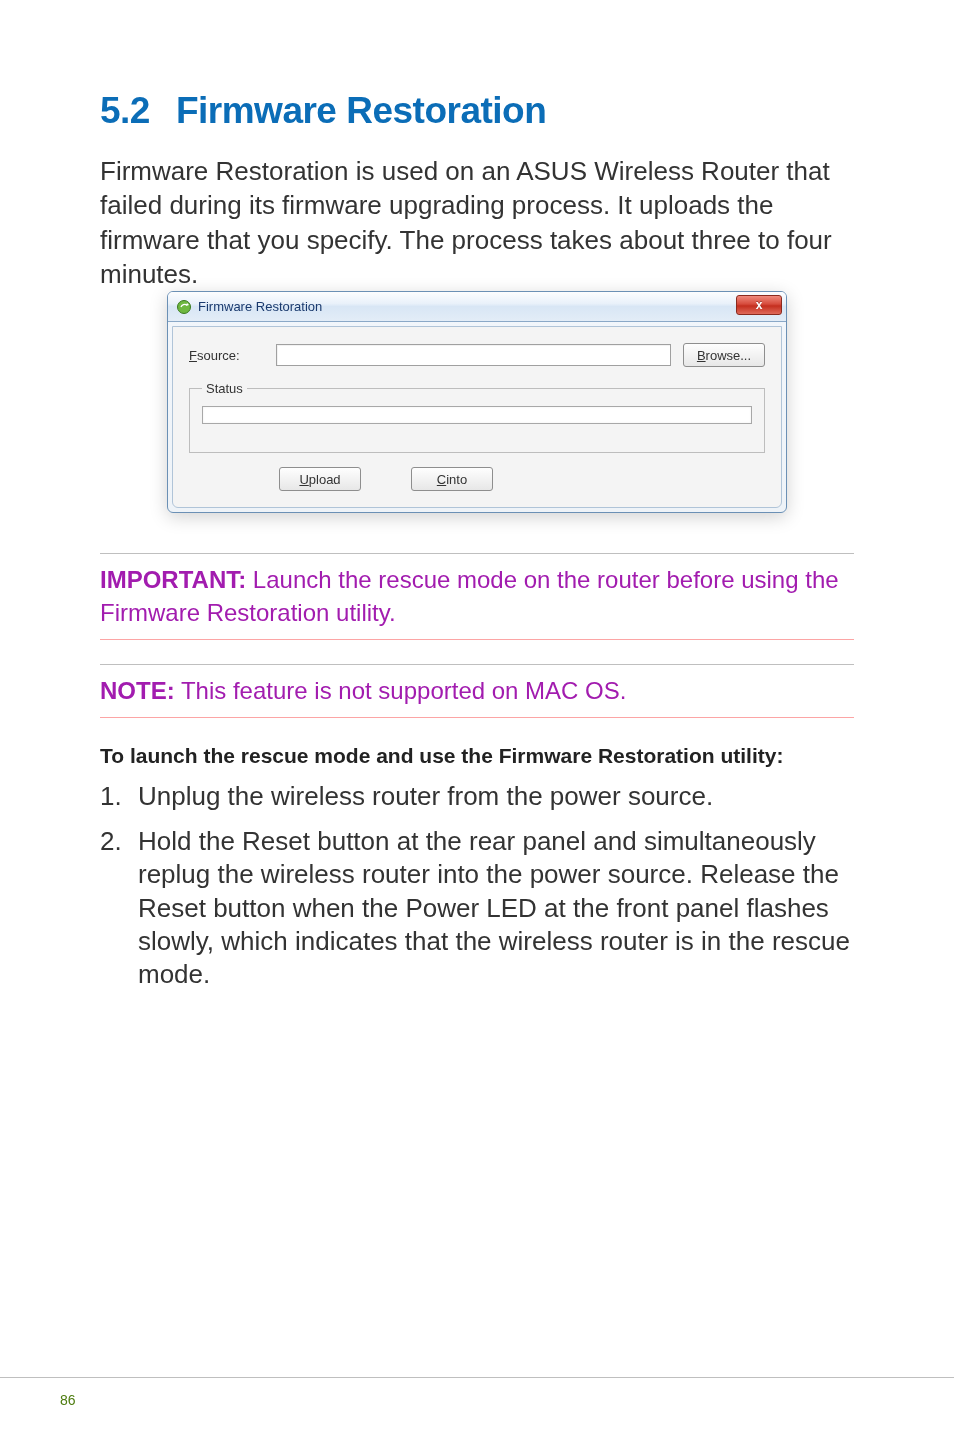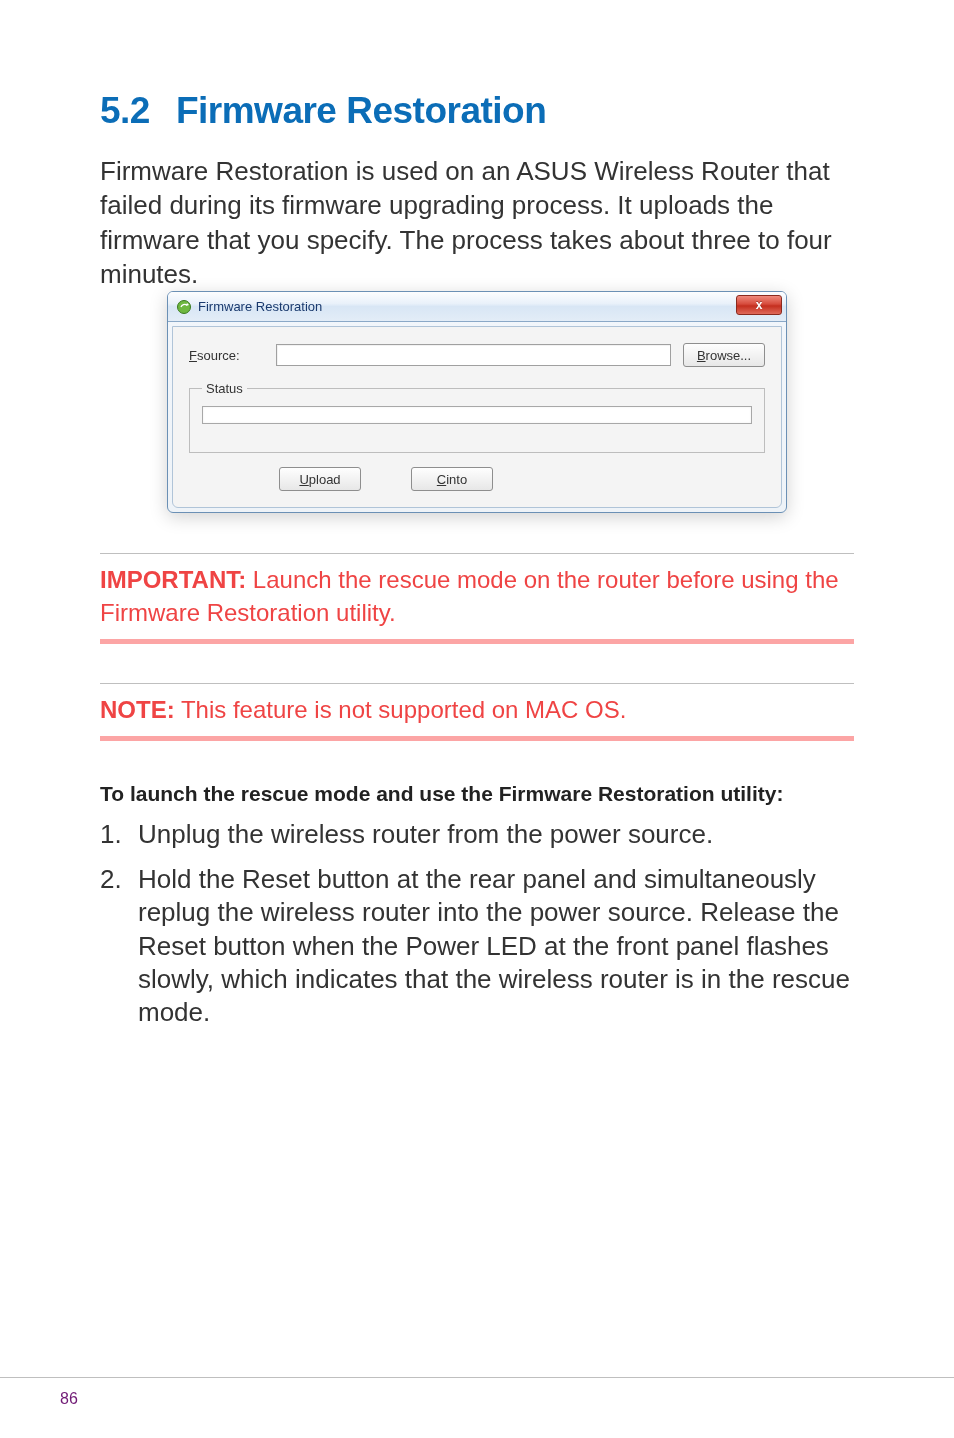--- a/index.html
+++ b/index.html
@@ -123,26 +123,26 @@
     box-shadow: inset 0 0 2px rgba(0,0,0,0.08);
   }
   .btn-row {
     display:flex;
     gap: 50px;
     padding-left: 90px;
   }
 
   .callout {
     border-top: 1px solid #bfbfbf;
-    border-bottom: 5px solid #fca5a5;
+    border-bottom: 1px solid #fca5a5;
     padding: 10px 0 10px 0;
-    margin-bottom: 39px;
+    margin-bottom: 24px;
     font-size: 24px;
     line-height: 1.35;
-    color: #ef4444;
+    color: #a21caf;
   }
   .callout .lbl { font-weight: 700; }
   .subheading {
     font-weight: 700;
     font-size: 21px;
     line-height: 1.3;
     margin-top: 24px;
     margin-bottom: 10px;
     color: #222;
   }
@@ -167,22 +167,22 @@
   .footer-line {
     position: absolute;
     left: 0; right: 0;
     bottom: 60px;
     border-top: 1px solid #bfbfbf;
   }
   .page-num {
     position: absolute;
     left: 60px;
     bottom: 30px;
-    font-size: 16px;
-    color: #701a75;
+    font-size: 14px;
+    color: #4d7c0f;
   }
 </style>
 </head>
 <body>
 
 <h2 class="section-heading">
   <span class="num">5.2</span><span>Firmware Restoration</span>
 </h2>
 
 <p class="intro">Firmware Restoration is used on an ASUS Wireless Router that failed during its firmware upgrading process. It uploads the firmware that you specify. The process takes about three to four minutes.</p>

